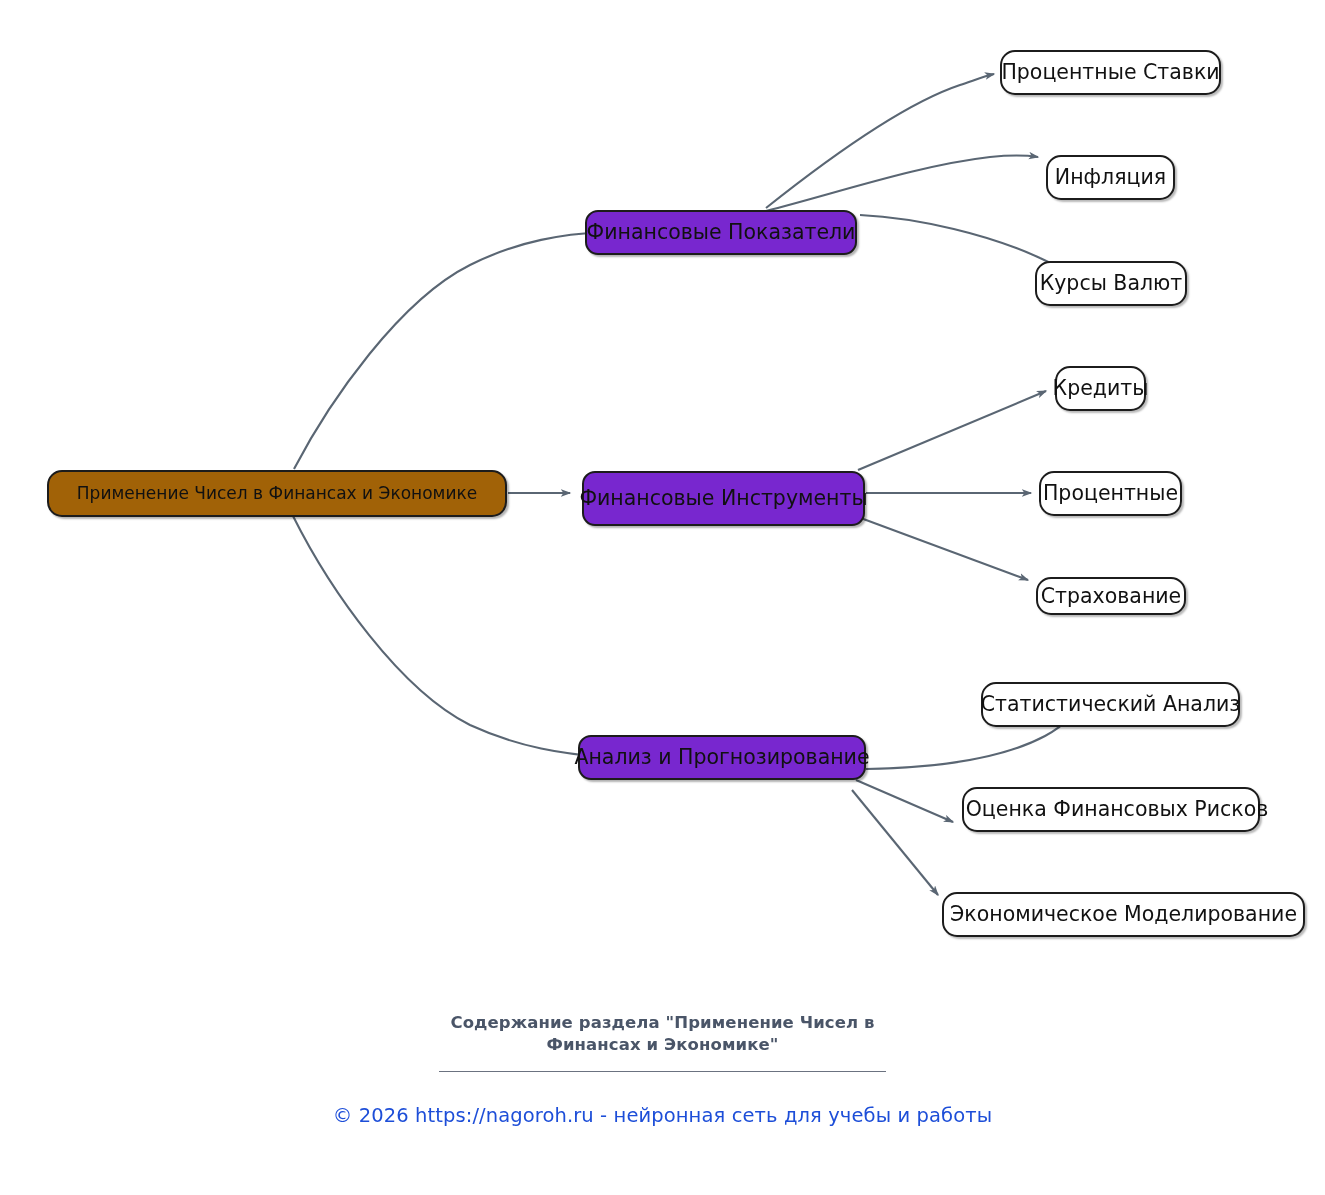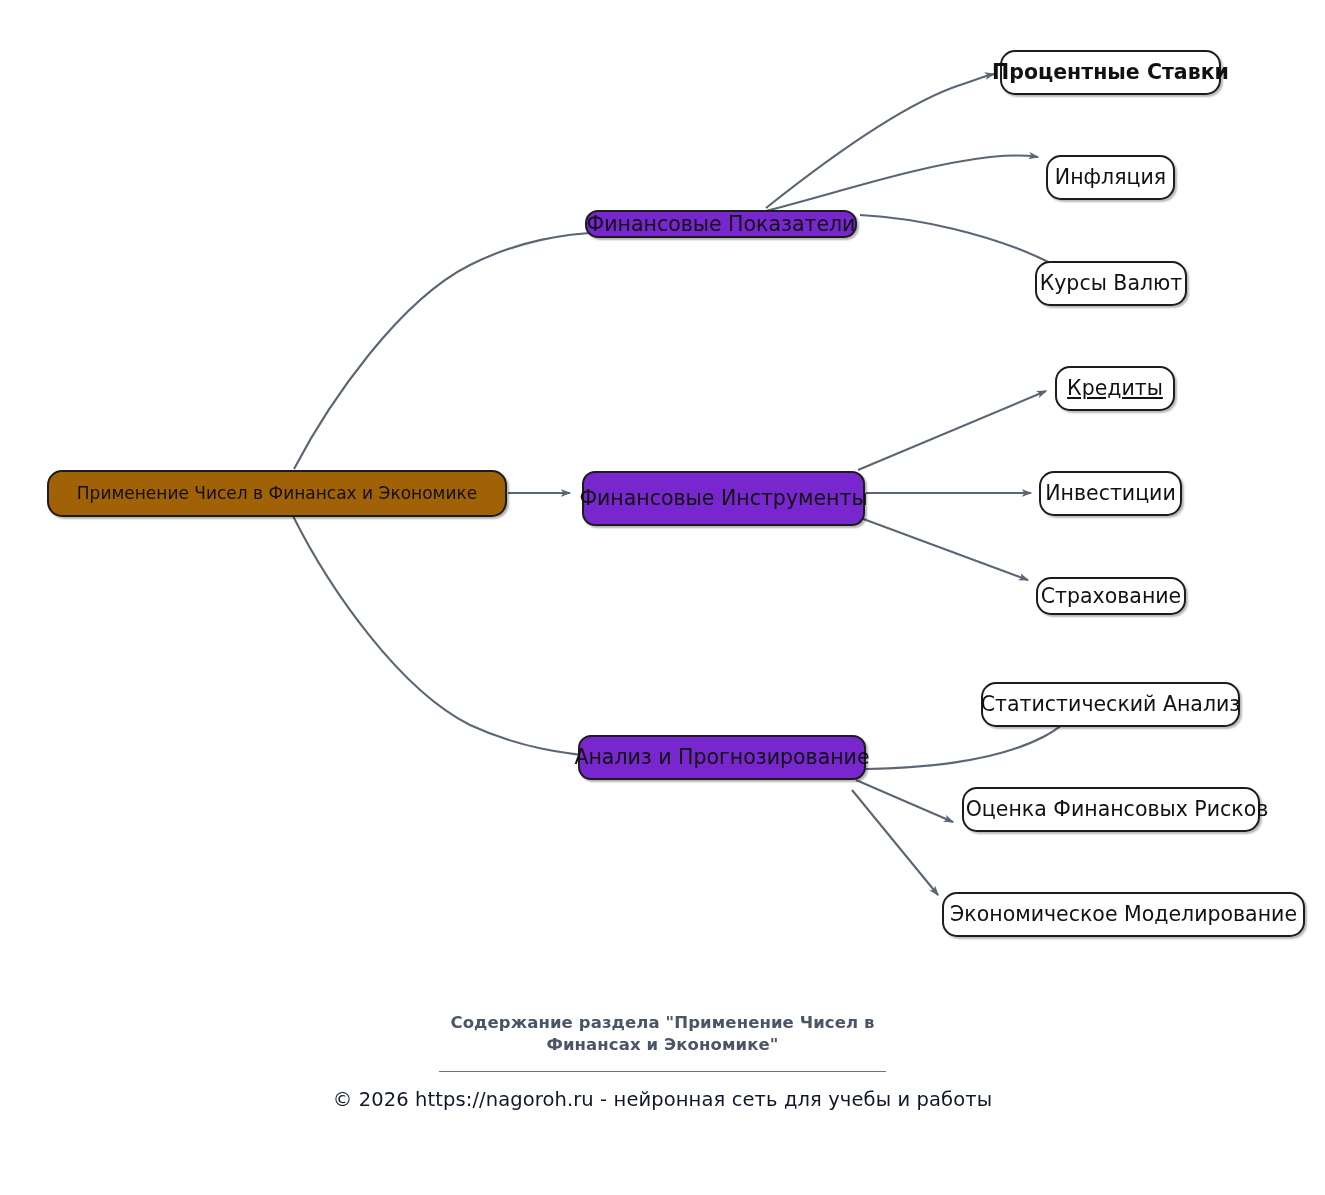--- a/index.html
+++ b/index.html
@@ -99,23 +99,23 @@
   }
 
   .footer-rule {
     width: 447px;
     height: 0;
     border-top: 1.6px solid #6b7280;
     margin: 14px auto 0 auto;
   }
 
   .footer-copy {
-    margin-top: 16px;
+    margin-top: 32px;
     font-size: 19.5px;
-    color: #0f172a;
+    color: #1d4ed8;
     letter-spacing: 0.1px;
   }
 </style>
 </head>
 <body>
 
 <div id="diagram-root">
 
   <svg class="mindmap" viewBox="0 0 1325 1195">
     <defs>
@@ -140,50 +140,50 @@
 
     <path class="edge-path" d="M 866,769 C 930,768 1000,760 1045,736 C 1058,729 1066,722 1072,716" marker-end="url(#arrowhead)"></path>
     <path class="edge-path" d="M 856,780 L 953,822" marker-end="url(#arrowhead)"></path>
     <path class="edge-path" d="M 852,790 L 938,895" marker-end="url(#arrowhead)"></path>
   </svg>
 
   <div class="node-box node-root" style="left:47px; top:470px; width:460px; height:47px;">
     <span class="node-label">Применение Чисел в Финансах и Экономике</span>
   </div>
 
-  <div class="node-box node-branch" style="left:585px; top:210px; width:272px; height:28px;">
+  <div class="node-box node-branch" style="left:585px; top:210px; width:272px; height:45px;">
     <span class="node-label">Финансовые Показатели</span>
   </div>
 
   <div class="node-box node-branch" style="left:582px; top:471px; width:283px; height:55px;">
     <span class="node-label">Финансовые Инструменты</span>
   </div>
 
   <div class="node-box node-branch" style="left:578px; top:735px; width:288px; height:45px;align-items:center;">
     <span class="node-label">Анализ и Прогнозирование</span>
   </div>
 
-  <div class="node-box node-leaf" style="left:1000px; top:50px; width:221px; height:45px;font-weight:bold;">
+  <div class="node-box node-leaf" style="left:1000px; top:50px; width:221px; height:45px;">
     <span class="node-label">Процентные Ставки</span>
   </div>
 
   <div class="node-box node-leaf" style="left:1046px; top:155px; width:129px; height:45px;">
     <span class="node-label">Инфляция</span>
   </div>
 
   <div class="node-box node-leaf" style="left:1035px; top:261px; width:152px; height:45px;">
     <span class="node-label">Курсы Валют</span>
   </div>
 
-  <div class="node-box node-leaf" style="left:1055px; top:366px; width:120px; height:45px;text-decoration:underline;">
+  <div class="node-box node-leaf" style="left:1055px; top:366px; width:91px; height:45px;">
     <span class="node-label">Кредиты</span>
   </div>
 
   <div class="node-box node-leaf" style="left:1039px; top:471px; width:143px; height:45px;">
-    <span class="node-label">Инвестиции</span>
+    <span class="node-label">Процентные</span>
   </div>
 
   <div class="node-box node-leaf" style="left:1036px; top:577px; width:150px; height:38px;">
     <span class="node-label">Страхование</span>
   </div>
 
   <div class="node-box node-leaf" style="left:981px; top:682px; width:259px; height:45px;">
     <span class="node-label">Статистический Анализ</span>
   </div>
 

